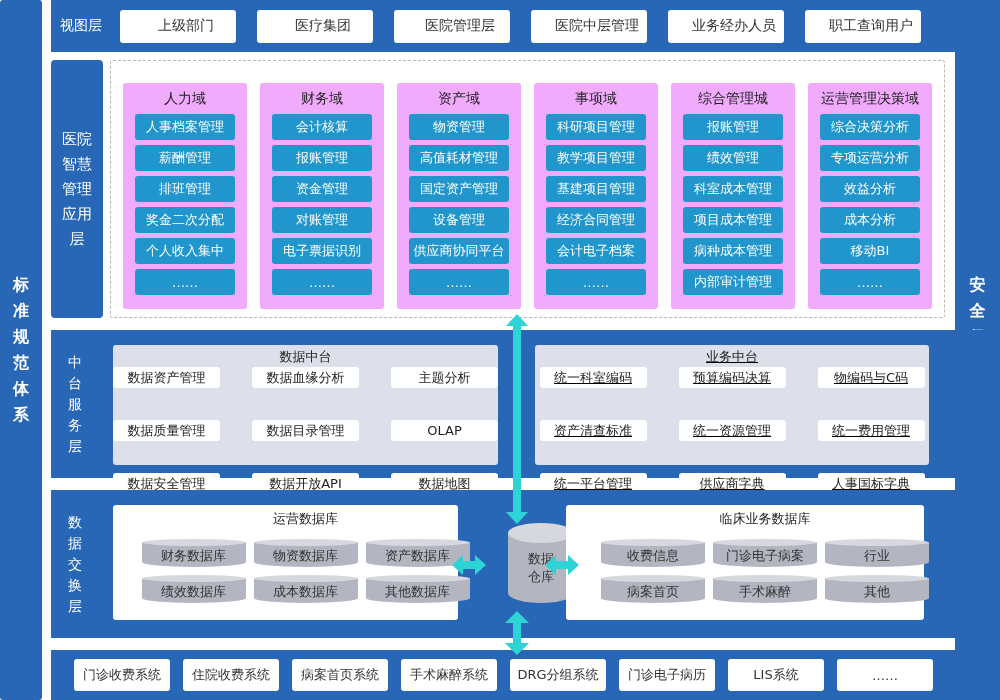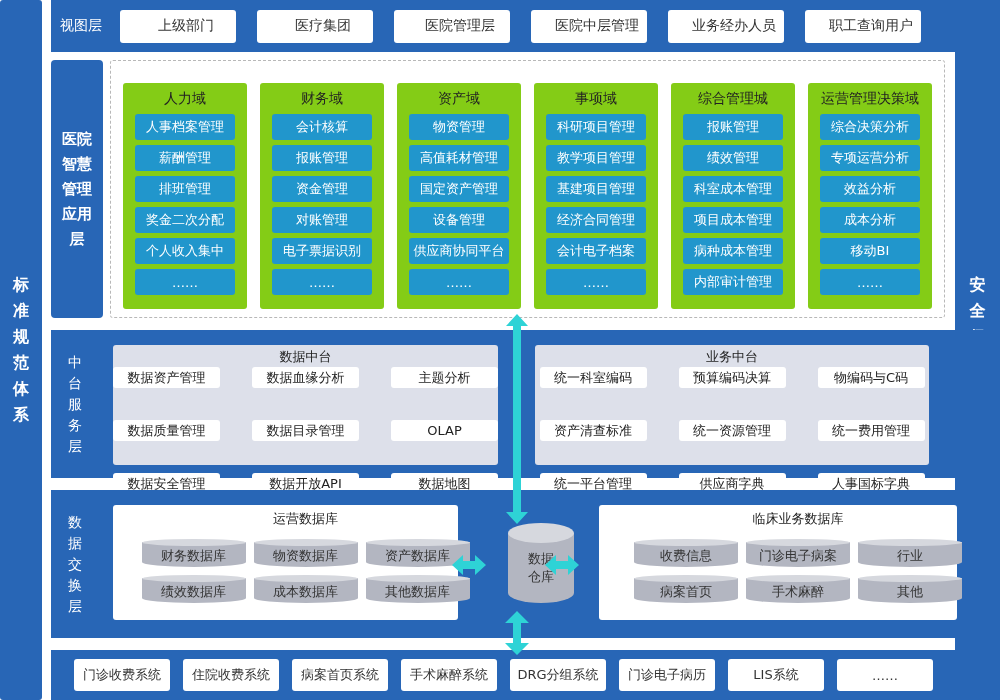--- a/index.html
+++ b/index.html
@@ -15,24 +15,24 @@
     align-items: center; line-height: 26px; }
   .layer { position: absolute; left: 51px; width: 951px; border-radius: 0; }
   
   .view { top: 0; height: 52px; display: flex; align-items: center; padding-left: 9px; }
   .view-title { color: #fff; font-size: 14px; width: 60px; }
   .view-btn { background: #fff; border-radius: 3px; width: 116px; height: 33px; margin-right: 21px;
     display: flex; align-items: center; justify-content: center; font-size: 14px; color: #333; padding-left: 16px; }
   
   .app-label { position: absolute; left: 51px; top: 60px; width: 52px; height: 258px; border-radius: 4px;
     display: flex; align-items: center; justify-content: center; }
-  .app-label .vtext { font-size: 15px; font-weight: bold; line-height: 25px; text-align: center; }
+  .app-label .vtext { font-size: 15px; font-weight: normal; line-height: 25px; text-align: center; }
   .app-area { position: absolute; left: 110px; top: 60px; width: 835px; height: 258px;
     border: 1px dashed #b8b8b8; border-radius: 3px; }
-  .domain { position: absolute; top: 22px; width: 124px; height: 226px; background: #84cc16; border-radius: 3px; }
+  .domain { position: absolute; top: 22px; width: 124px; height: 226px; background: #f0abfc; border-radius: 3px; }
   .domain-title { text-align: center; font-size: 14px; color: #222; height: 26px; line-height: 30px; }
   .domain-item { margin: 5px auto 0; width: 100px; height: 26px; background: #2196cc; border-radius: 3px;
     color: #fff; font-size: 13px; display: flex; align-items: center; justify-content: center; white-space: nowrap; }
   .domain-item:first-of-type { margin-top: 2px; }
   
   .mid { top: 330px; height: 148px; }
   .lab { position: absolute; color: #fff; font-size: 14px; display: flex; flex-direction: column; align-items: center; line-height: 21px; }
   .platform { position: absolute; top: 15px; height: 120px; background: #dde0ea; border-radius: 3px; }
   .platform-title { text-align: center; font-size: 13px; color: #222; margin-top: 3px; height: 19px; }
   .plat-grid { display: grid; grid-template-columns: repeat(3, 107px); column-gap: 11px; row-gap: 7px; justify-content: center; gap: 32px; }
@@ -184,21 +184,21 @@
         <div class="plat-cell">数据血缘分析</div>
         <div class="plat-cell">主题分析</div>
         <div class="plat-cell">数据质量管理</div>
         <div class="plat-cell">数据目录管理</div>
         <div class="plat-cell">OLAP</div>
         <div class="plat-cell">数据安全管理</div>
         <div class="plat-cell">数据开放API</div>
         <div class="plat-cell">数据地图</div>
       </div>
     </div>
-    <div class="platform" style="left:484px; width:394px;">
+    <div class="platform" style="left:484px; width:394px;text-decoration:underline;">
       <div class="platform-title">业务中台</div>
       <div class="plat-grid">
         <div class="plat-cell">统一科室编码</div>
         <div class="plat-cell">预算编码决算</div>
         <div class="plat-cell">物编码与C码</div>
         <div class="plat-cell">资产清查标准</div>
         <div class="plat-cell">统一资源管理</div>
         <div class="plat-cell">统一费用管理</div>
         <div class="plat-cell">统一平台管理</div>
         <div class="plat-cell">供应商字典</div>
@@ -248,21 +248,21 @@
 
     <div class="warehouse">
       <div class="wbody"></div>
       <div class="wtop"></div>
       <div class="wlabel">
         <div>数据</div>
         <div>仓库</div>
       </div>
     </div>
 
-    <div class="db-panel" style="left:548px; width:358px;">
+    <div class="db-panel" style="left:515px; width:358px;">
       <div class="db-title">临床业务数据库</div>
       <div class="db-grid">
         <div class="cyl">
             <div class="body">收费信息</div>
             <div class="top"></div>
           </div>
         <div class="cyl">
             <div class="body">门诊电子病案</div>
             <div class="top"></div>
           </div>

